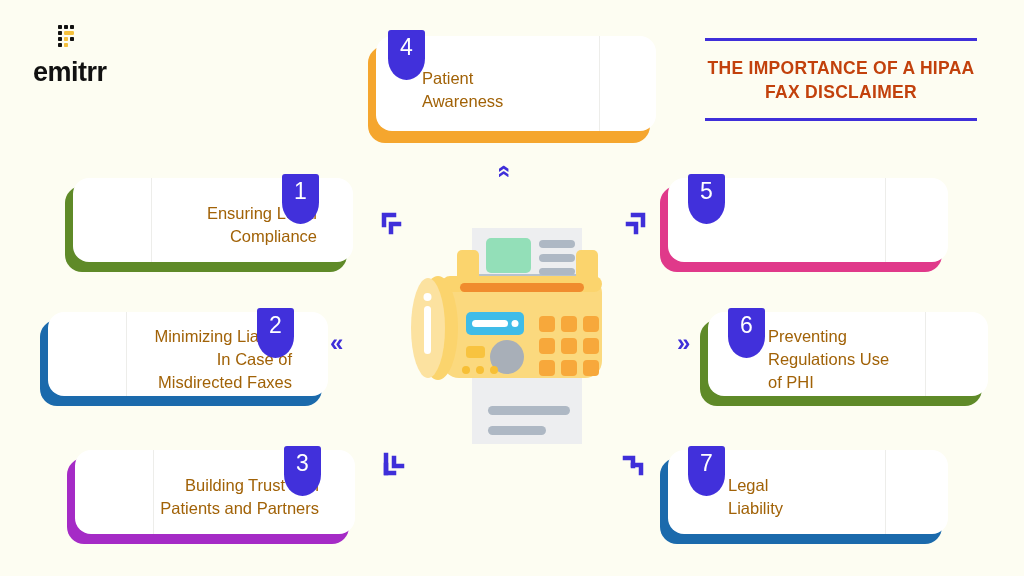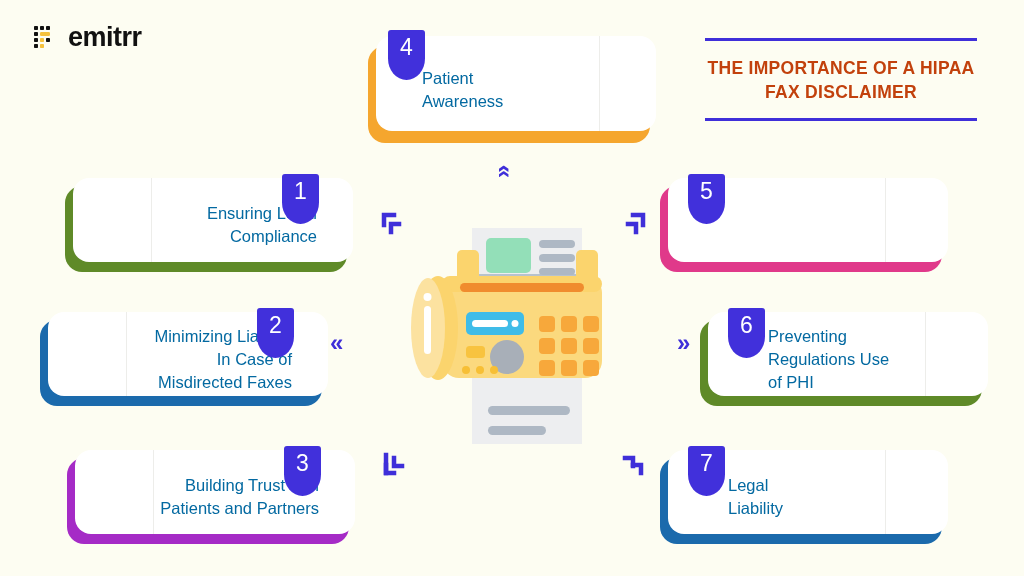--- a/index.html
+++ b/index.html
@@ -18,20 +18,21 @@
   }
 
   
   #logo {
     position: absolute;
     left: 33px;
     top: 24px;
     display: flex;
     align-items: center;
     gap: 9px;
+    flex-direction: column;
   }
   #logo-mark {
     width: 26px;
     height: 26px;
     display: block;
   }
   #logo-text {
     font-size: 27px;
     font-weight: bold;
     letter-spacing: -0.5px;
@@ -92,21 +93,21 @@
     bottom: 0;
     width: 1px;
     background: #EDEDEA;
   }
   .card-label {
     position: absolute;
     top: 50%;
     transform: translateY(-50%);
     font-size: 16.5px;
     line-height: 1.38;
-    color: #0369a1;
+    color: #a16207;
     white-space: pre-line;
   }
 
   
   .card.left .card-label {
     right: 36px;
     left: 20px;
     text-align: right;
   }
   .card.left .card-divider { left: 78px; }

